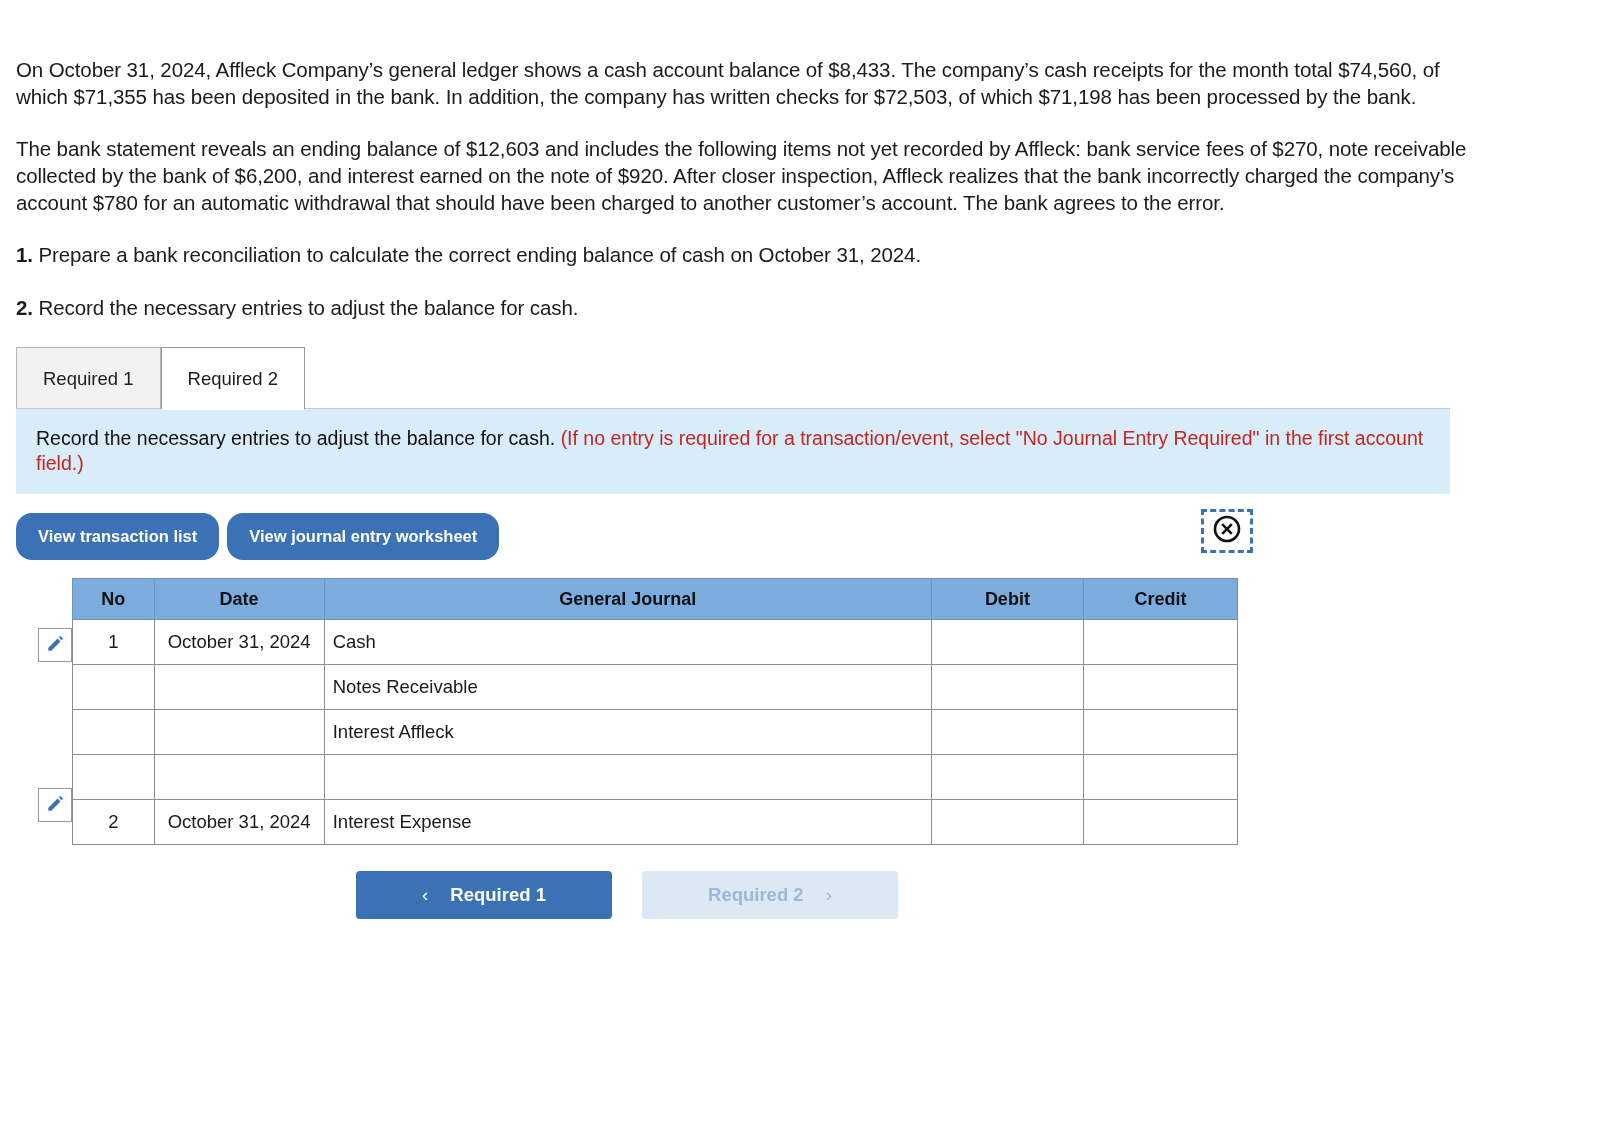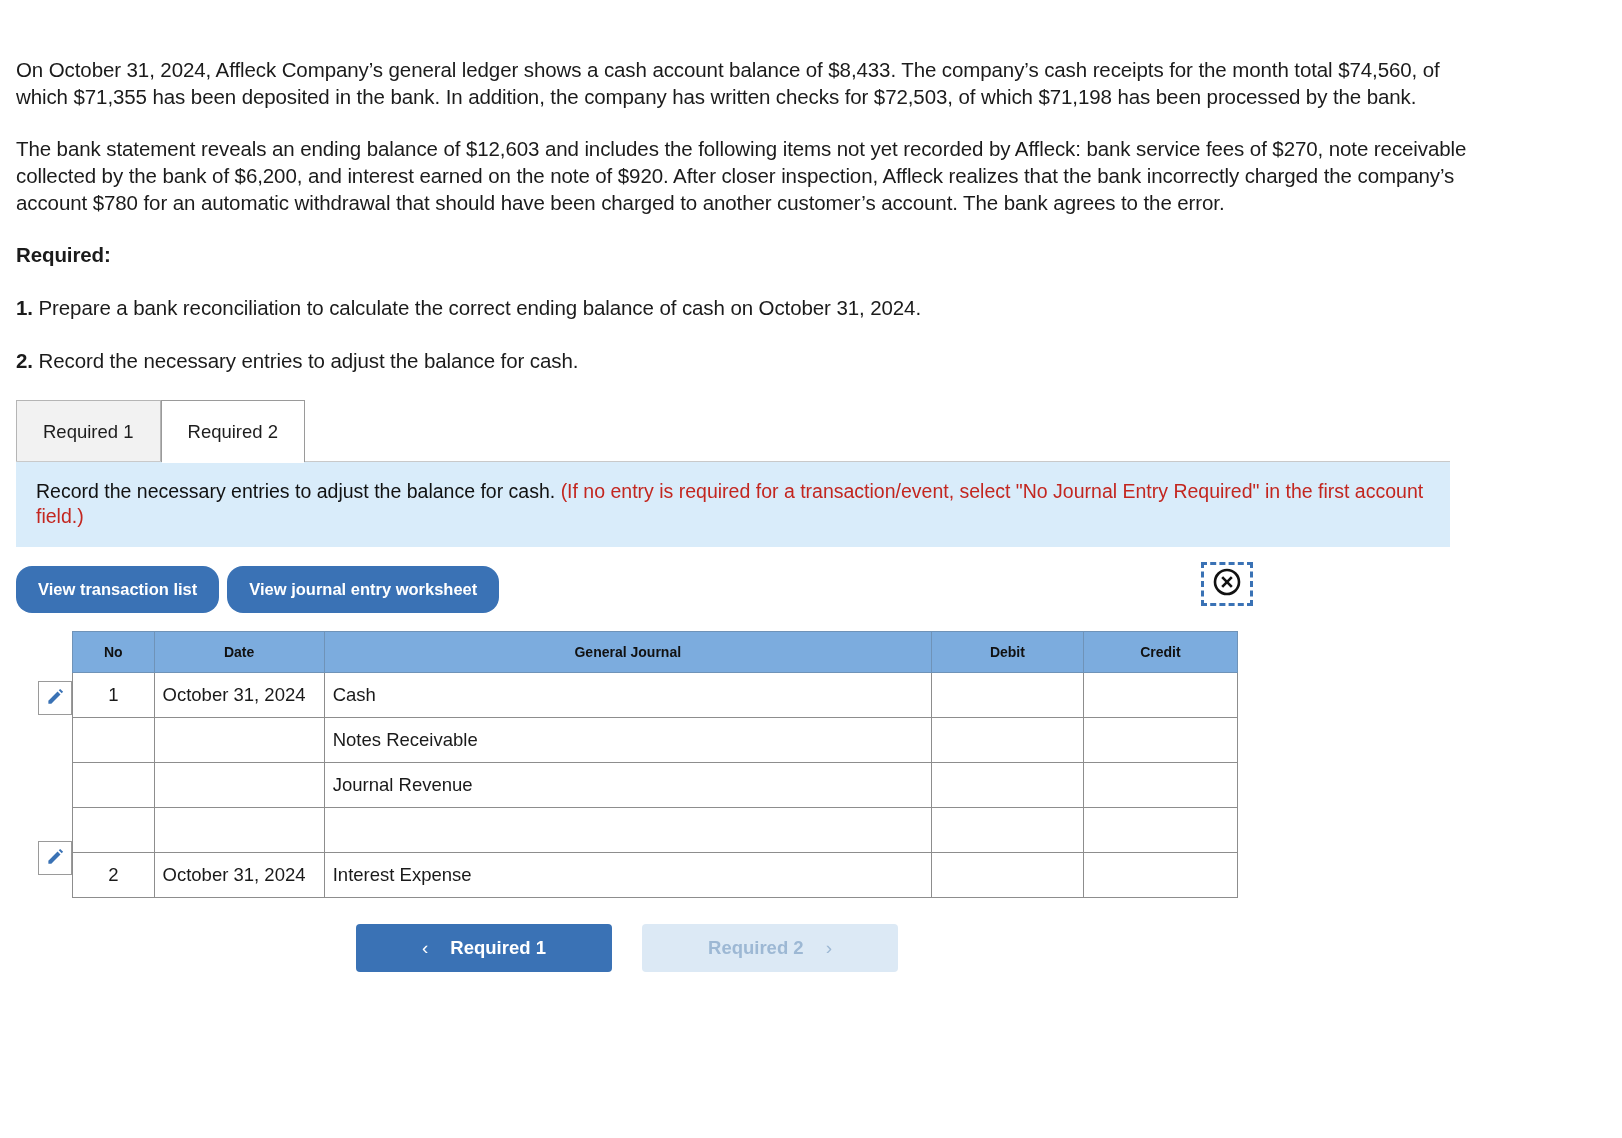--- a/index.html
+++ b/index.html
@@ -167,34 +167,34 @@
   table.journal {
     border-collapse: collapse;
     table-layout: fixed;
     width: 1166px;
     font-size: 18.5px;
   }
   table.journal th {
     background: #7cacde;
     border: 1px solid #6f93b8;
     font-weight: bold;
-    font-size: 14px;
+    font-size: 18px;
     height: 38px;
     color: #111;
     text-align: center;
   }
   table.journal td {
     border: 1px solid #8d8d8d;
     height: 44px;
     padding: 0 8px;
     color: #1a1a1a;
     vertical-align: middle;
   }
   td.c-no    { width: 78px;  text-align: center; }
-  td.c-date  { width: 166px; text-align: left; padding-right: 6px; }
+  td.c-date  { width: 166px; text-align: center; padding-right: 6px; }
   td.c-acct  { width: 600px; text-align: left; }
   td.c-debit { width: 148px; }
   td.c-credit{ width: 150px; }
   th.c-no    { width: 78px; }
   th.c-date  { width: 166px; }
   th.c-acct  { width: 600px; }
   th.c-debit { width: 148px; }
   th.c-credit{ width: 150px; }
 
   .pencil-cell {
@@ -240,21 +240,20 @@
   .chev { font-size: 19px; font-weight: normal; }
 </style>
 </head>
 <body>
 
 <div class="page">
 
   <div class="stem">
     <p>On October 31, 2024, Affleck Company’s general ledger shows a cash account balance of $8,433. The company’s cash receipts for the month total $74,560, of which $71,355 has been deposited in the bank. In addition, the company has written checks for $72,503, of which $71,198 has been processed by the bank.</p>
     <p>The bank statement reveals an ending balance of $12,603 and includes the following items not yet recorded by Affleck: bank service fees of $270, note receivable collected by the bank of $6,200, and interest earned on the note of $920. After closer inspection, Affleck realizes that the bank incorrectly charged the company’s account $780 for an automatic withdrawal that should have been charged to another customer’s account. The bank agrees to the error.</p>
-    <p class="req-head">Required:</p>
     <p class="req-line"><b>1.</b><span> Prepare a bank reconciliation to calculate the correct ending balance of cash on October 31, 2024.</span></p>
     <p class="req-line"><b>2.</b><span> Record the necessary entries to adjust the balance for cash.</span></p>
   </div>
 
 
   <div class="tabs">
     <div class="tab">
       <span>Required 1</span>
     </div>
     <div class="tab active">
@@ -322,21 +321,21 @@
         <tr>
           <td class="c-no"></td>
           <td class="c-date"></td>
           <td class="c-acct">Notes Receivable</td>
           <td class="c-debit"></td>
           <td class="c-credit"></td>
         </tr>
         <tr>
           <td class="c-no"></td>
           <td class="c-date"></td>
-          <td class="c-acct">Journal Revenue</td>
+          <td class="c-acct">Interest Affleck</td>
           <td class="c-debit"></td>
           <td class="c-credit"></td>
         </tr>
         <tr>
           <td class="c-no"></td>
           <td class="c-date"></td>
           <td class="c-acct"></td>
           <td class="c-debit"></td>
           <td class="c-credit"></td>
         </tr>

